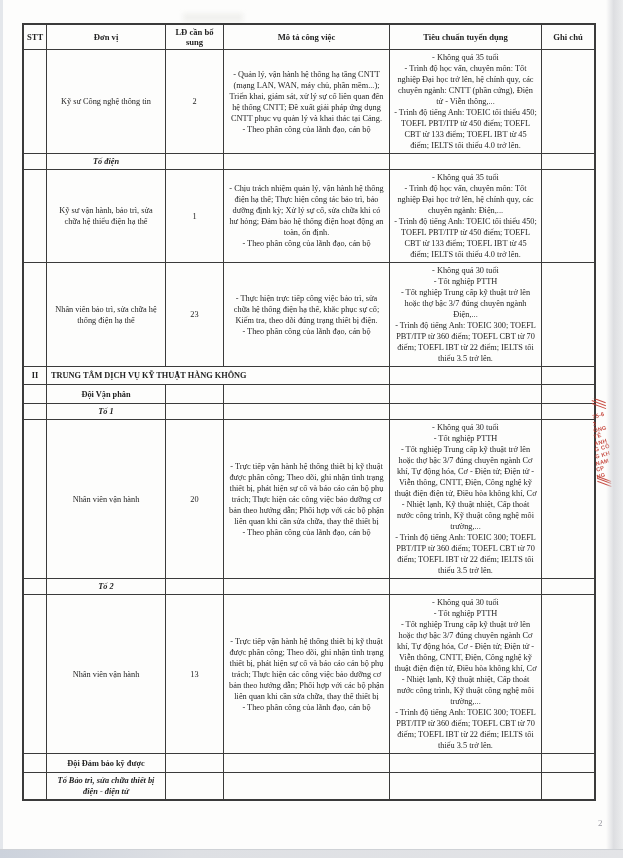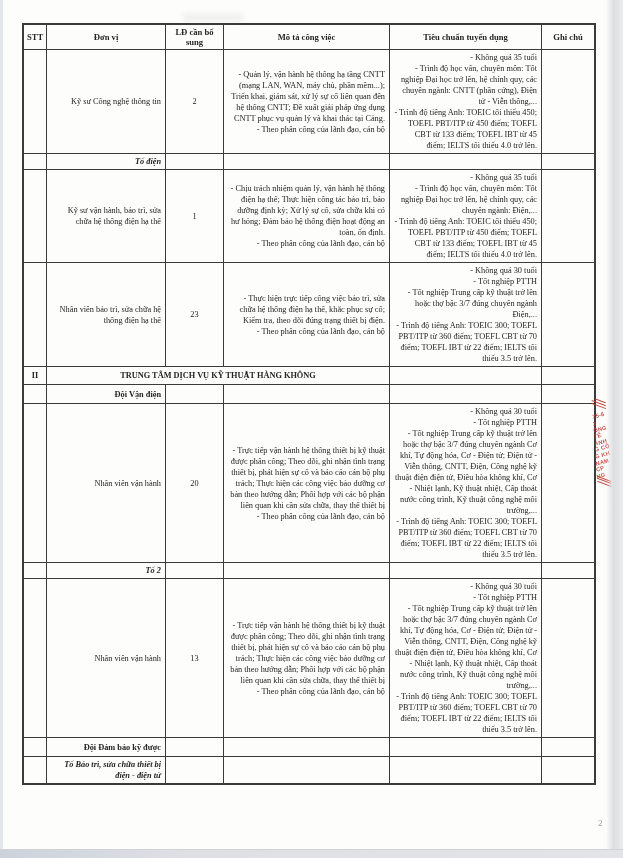--- a/index.html
+++ b/index.html
@@ -31,26 +31,26 @@
     vertical-align:middle;
     overflow:hidden;
     word-wrap:break-word;
   }
   .doc{outline:1px solid #3b3b3b;}
   .doc th{
     font-size:8.6px;font-weight:bold;text-align:center;
     padding:2px 2px;height:20px;line-height:10px;
   }
   td.c-center{text-align:center;}
-  td.c-pre{white-space:pre-line;text-align:right;}
+  td.c-pre{white-space:pre-line;text-align:center;}
   tr.row-group td{font-weight:bold;height:14px;}
   tr.row-subgroup td{font-weight:bold;font-style:italic;height:11px;margin-left:32px;}
-  tr.row-section td{font-weight:bold;height:13px;text-align:center;}
+  tr.row-section td{font-weight:bold;height:13px;}
   tr.row-section td.sec-stt{text-align:center;margin-top:12px;}
-  td.cell-unit{text-align:right;}
+  td.cell-unit{text-align:center;}
 
   .page-number{position:absolute;left:598px;top:818px;font-size:9px;color:#9a9aa2;}
 
   
   .stamp{position:absolute;left:595px;top:398px;width:28px;height:118px;
     color:#c23b30;overflow:hidden;transform:rotate(-4deg);opacity:.9;}
   .stamp-line{font-size:5.6px;line-height:6.6px;font-weight:bold;
     font-family:"Liberation Sans","DejaVu Sans",sans-serif;
     letter-spacing:.3px;transform:rotate(-12deg);white-space:nowrap;}
   .stamp-slashes{height:10px;margin:1px 0;}
@@ -97,21 +97,21 @@
         <tr class="row-subgroup">
           <td></td>
           <td class="cell-unit">Tổ điện</td>
           <td></td>
           <td></td>
           <td></td>
           <td></td>
         </tr>
         <tr class="row-data">
           <td class="c-center"></td>
-          <td class="cell-unit">Kỹ sư vận hành, bảo trì, sửa chữa hệ thống điện hạ thế</td>
+          <td class="cell-unit">Kỹ sư vận hành, bảo trì, sửa chữa hệ thiểu điện hạ thế</td>
           <td class="c-center">1</td>
           <td class="c-pre">- Chịu trách nhiệm quản lý, vận hành hệ thống điện hạ thế; Thực hiện công tác bảo trì, bảo dưỡng định kỳ; Xử lý sự cố, sửa chữa khi có hư hỏng; Đảm bảo hệ thống điện hoạt động an toàn, ổn định.
 - Theo phân công của lãnh đạo, cán bộ</td>
           <td class="c-pre">- Không quá 35 tuổi
 - Trình độ học vấn, chuyên môn: Tốt nghiệp Đại học trở lên, hệ chính quy, các chuyên ngành: Điện,...
 - Trình độ tiếng Anh: TOEIC tối thiểu 450; TOEFL PBT/ITP từ 450 điểm; TOEFL CBT từ 133 điểm; TOEFL IBT từ 45 điểm; IELTS tối thiểu 4.0 trở lên.</td>
           <td></td>
         </tr>
         <tr class="row-data">
           <td class="c-center"></td>
@@ -126,21 +126,29 @@
           <td></td>
         </tr>
         <tr class="row-section">
           <td class="sec-stt">II</td>
           <td colspan="3">TRUNG TÂM DỊCH VỤ KỸ THUẬT HÀNG KHÔNG</td>
           <td></td>
           <td></td>
         </tr>
         <tr class="row-group">
           <td></td>
-          <td class="cell-unit">Đội Vận điện</td>
+          <td class="cell-unit">Đội Vận phân</td>
+          <td></td>
+          <td></td>
+          <td></td>
+          <td></td>
+        </tr>
+        <tr class="row-subgroup">
+          <td></td>
+          <td class="cell-unit">Tổ 1</td>
           <td></td>
           <td></td>
           <td></td>
           <td></td>
         </tr>
         <tr class="row-data">
           <td class="c-center"></td>
           <td class="cell-unit">Nhân viên vận hành</td>
           <td class="c-center">20</td>
           <td class="c-pre">- Trực tiếp vận hành hệ thống thiết bị kỹ thuật được phân công; Theo dõi, ghi nhận tình trạng thiết bị, phát hiện sự cố và báo cáo cán bộ phụ trách; Thực hiện các công việc bảo dưỡng cơ bản theo hướng dẫn; Phối hợp với các bộ phận liên quan khi cần sửa chữa, thay thế thiết bị

